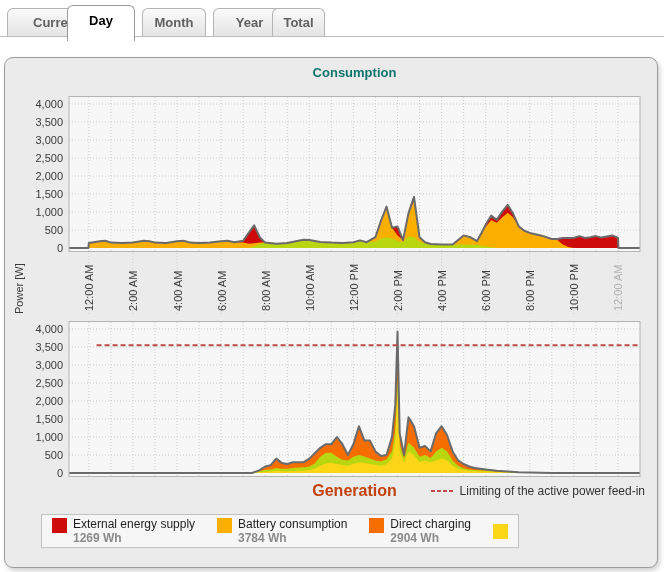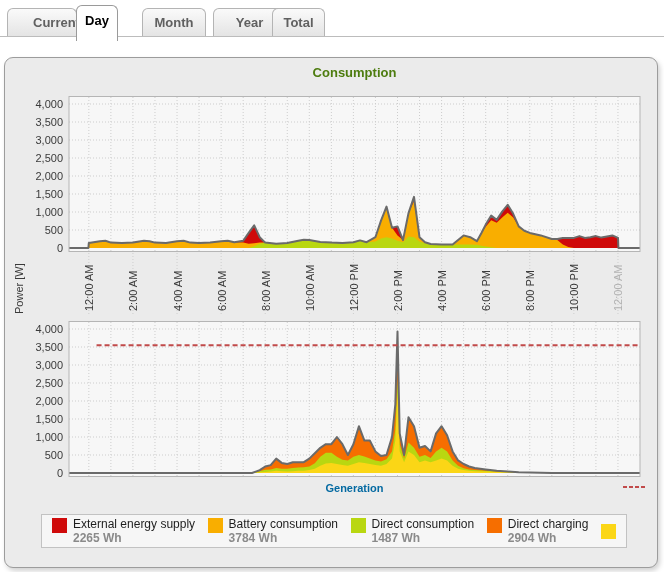--- a/index.html
+++ b/index.html
@@ -22,36 +22,36 @@
     color:#000;line-height:30px;z-index:3;
   }
   
   .panel{
     position:absolute;left:4px;top:57px;width:654px;height:511px;box-sizing:border-box;
     background:#ebebeb;border:1px solid #9c9c9c;border-radius:9px;
     box-shadow:2px 3px 5px rgba(0,0,0,0.18);
   }
   .chart-title{
     position:absolute;left:64px;width:571px;text-align:center;
-    color:#4d7c0f;font-size:13px;font-weight:bold;
+    color:#0f766e;font-size:13px;font-weight:bold;
   }
   #title-consumption{top:7px;}
   #svg-consumption{position:absolute;left:4px;top:38px;}
   #axis-strip{position:absolute;left:4px;top:195px;}
   #svg-generation{position:absolute;left:4px;top:263px;}
   #gen-row{position:absolute;left:0;right:0;top:424px;height:20px;}
   #title-generation{position:absolute;left:64px;width:571px;text-align:center;
-    color:#0369a1;font-size:11px;font-weight:bold;}
+    color:#c2410c;font-size:16px;font-weight:bold;}
   .limit-note{
     position:absolute;right:12px;top:2px;display:flex;align-items:center;gap:7px;
     font-size:12px;color:#333;
   }
   
   .legend{
-    position:absolute;left:36px;top:456px;width:586px;height:34px;box-sizing:border-box;
+    position:absolute;left:36px;top:456px;width:478px;height:34px;box-sizing:border-box;
     background:#f6f6f6;border:1px solid #c2c2c2;
     display:flex;align-items:center;justify-content:space-between;padding:0 10px;
   }
   .legend-item{display:flex;gap:6px;align-items:flex-start;}
   .legend-swatch{width:15px;height:15px;flex:0 0 15px;margin-top:1px;}
   .legend-text{display:flex;flex-direction:column;line-height:1.2;}
   .legend-label{font-size:12px;color:#1e1e1e;white-space:nowrap;}
   .legend-value{font-size:12px;font-weight:bold;color:#8a8a8a;}
   
   .grid{stroke:#cdcdcd;stroke-width:1;stroke-dasharray:1,2;}
@@ -60,21 +60,21 @@
   .xtick.last{fill:#b2b2b2;}
   .axlabel{font-size:11px;fill:#3a3a3a;}
 </style>
 </head>
 <body>
 
 <div class="tabbar">
   <div class="tabbar-baseline"></div>
 
 <div class="tab" style="left: 7px; width: 70px; padding-left: 25px;">Current</div>
-    <div class="tab active" style="left: 76px; width: 42px;">Day</div>
+    <div class="tab active" style="left: 67px; width: 68px;">Day</div>
     <div class="tab" style="left: 142px; width: 64px;">Month</div>
     <div class="tab" style="left: 213px; width: 73px;">Year</div>
     <div class="tab" style="left: 272px; width: 53px;">Total</div>
   </div>
 
 <div class="panel">
   <div class="chart-title" id="title-consumption">Consumption</div>
 
   <svg id="svg-consumption" width="640" height="156">
       <rect x="60" y="0.5" width="571" height="155" fill="#f7f7f7"></rect>
@@ -208,47 +208,41 @@
       <text x="54" y="138" text-anchor="end" class="ytick">500</text>
       <text x="54" y="156" text-anchor="end" class="ytick">0</text>
     </svg>
 
   <div id="gen-row">
     <div id="title-generation">Generation</div>
     <div class="limit-note">
       <svg width="22" height="6">
         <line id="limit-dash-line" x1="0" y1="3" x2="22" y2="3" stroke="#c14a4a" stroke-width="2" stroke-dasharray="4,2"></line>
       </svg>
+      <span>Limiting of the active power feed-in</span>
     </div>
   </div>
 
   <div class="legend" id="legend">
 
   <div class="legend-item">
         <span class="legend-swatch" style="background: rgb(207, 10, 10);"></span>
         <span class="legend-text">
           <span class="legend-label">External energy supply</span>
-          <span class="legend-value">2265 Wh</span>
+          <span class="legend-value">1269 Wh</span>
         </span>
       </div>
       <div class="legend-item">
         <span class="legend-swatch" style="background: rgb(249, 174, 0);"></span>
         <span class="legend-text">
           <span class="legend-label">Battery consumption</span>
           <span class="legend-value">3784 Wh</span>
         </span>
       </div>
       <div class="legend-item">
-        <span class="legend-swatch" style="background: rgb(185, 215, 17);"></span>
-        <span class="legend-text">
-          <span class="legend-label">Direct consumption</span>
-          <span class="legend-value">1487 Wh</span>
-        </span>
-      </div>
-      <div class="legend-item">
         <span class="legend-swatch" style="background: rgb(246, 110, 0);"></span>
         <span class="legend-text">
           <span class="legend-label">Direct charging</span>
           <span class="legend-value">2904 Wh</span>
         </span>
       </div>
       <div class="legend-item">
         <span class="legend-swatch" style="background: rgb(251, 214, 22);"></span>
       </div>
     </div>

